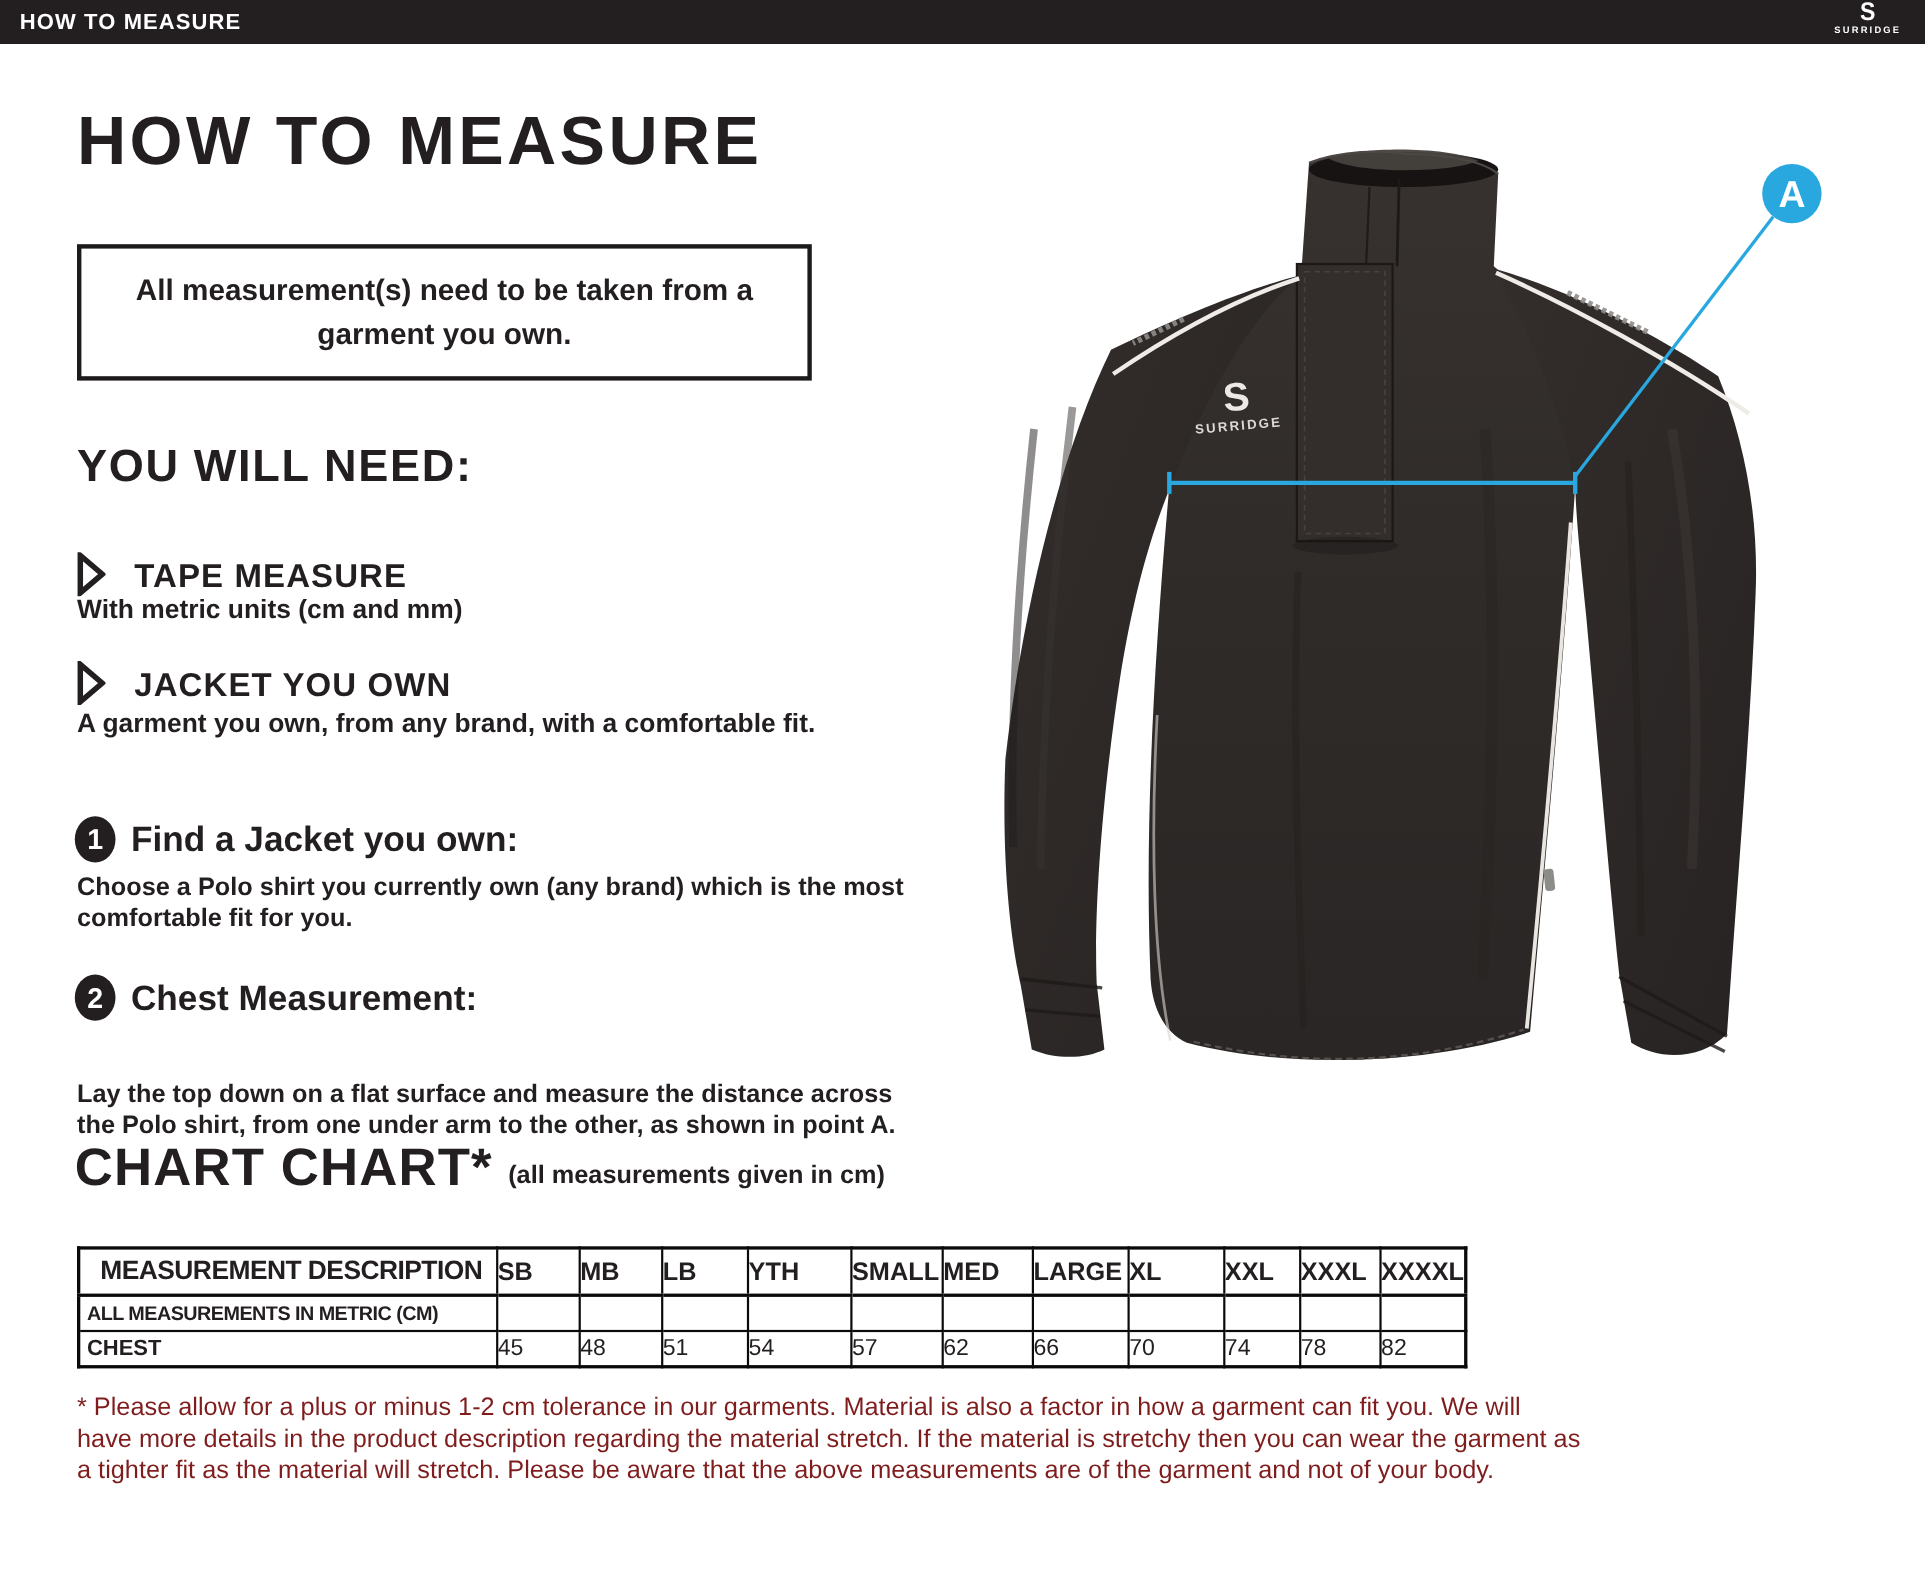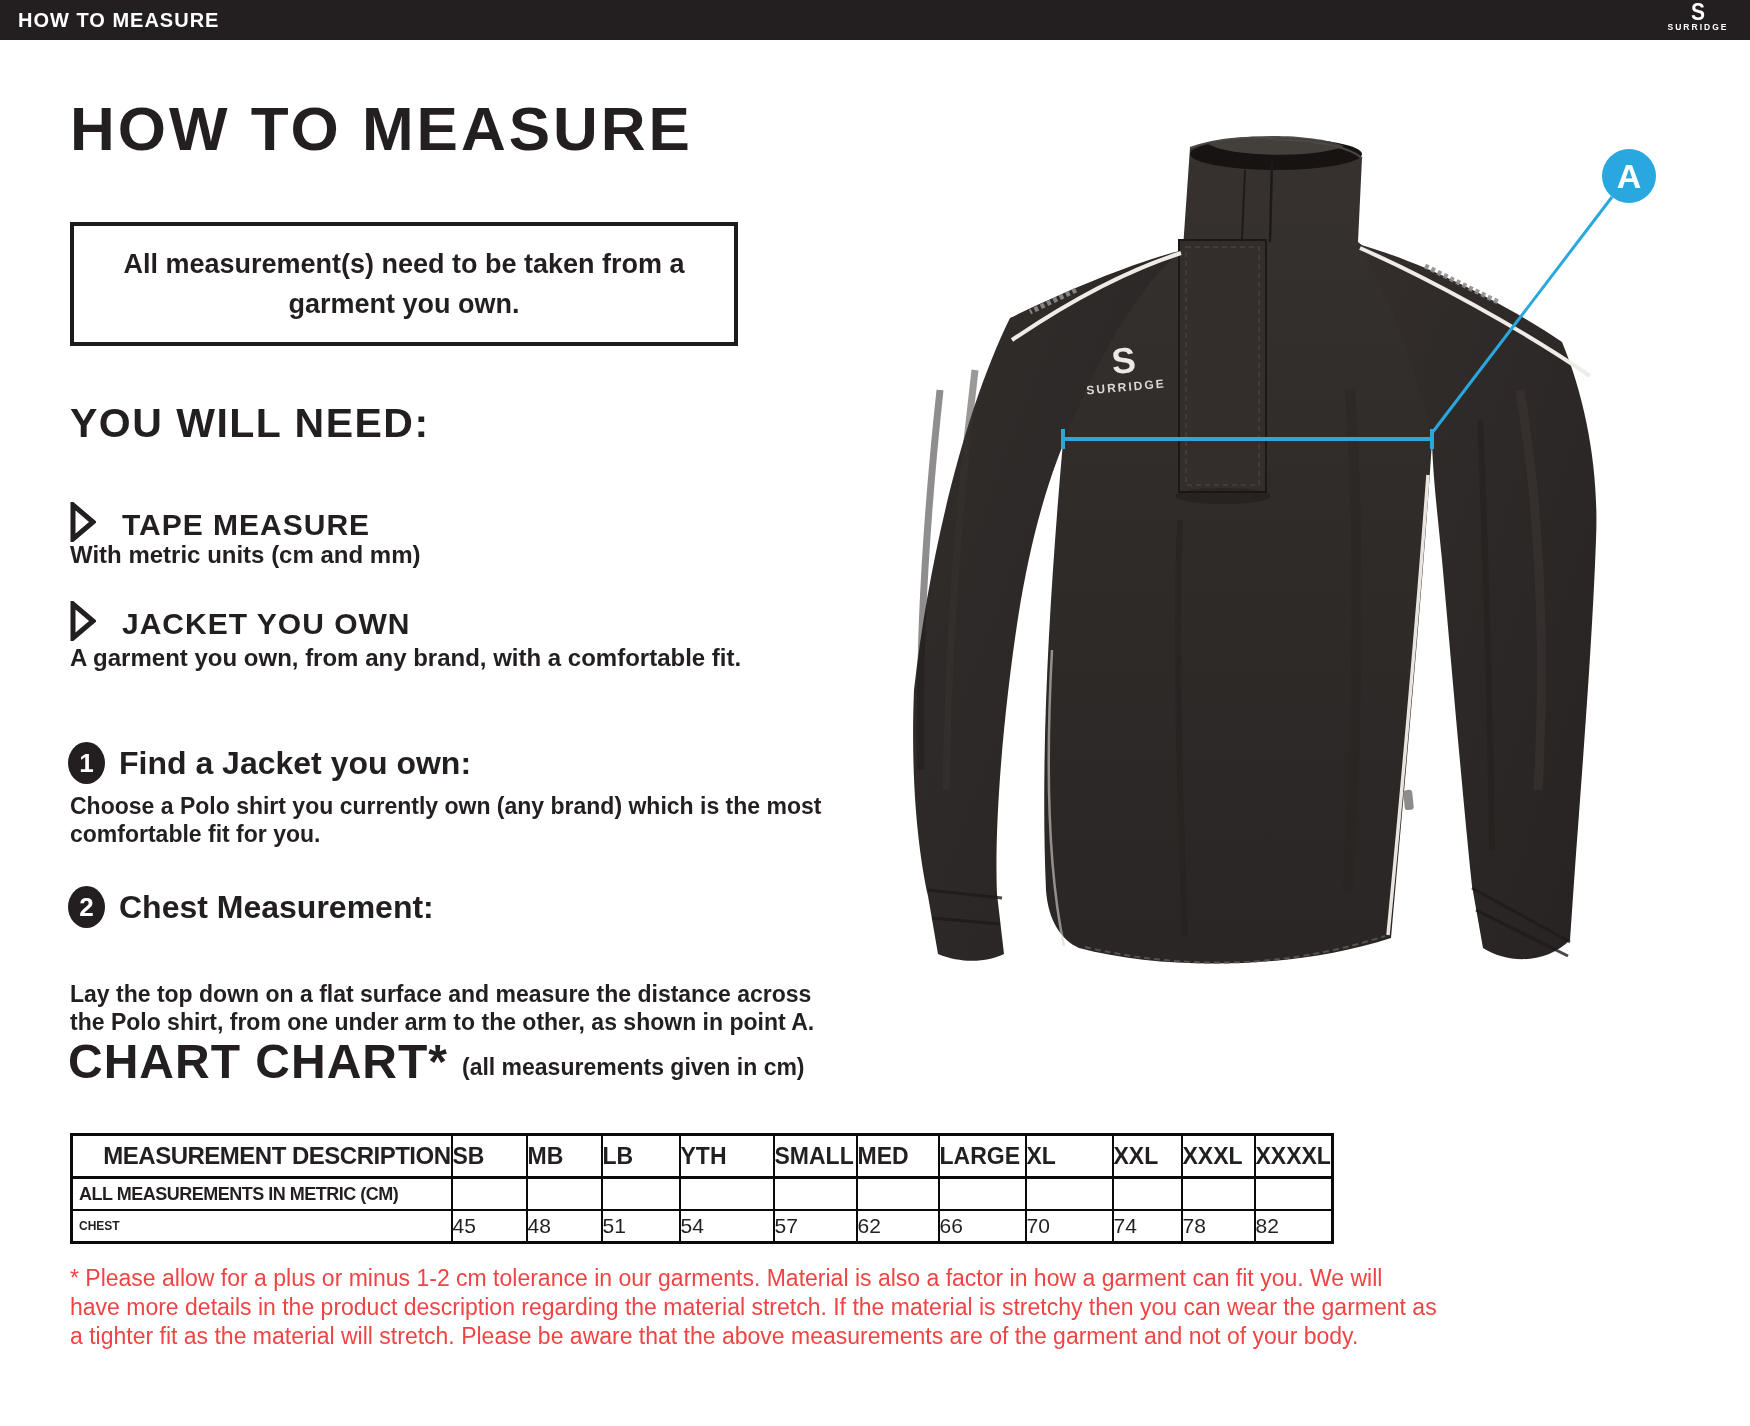--- a/index.html
+++ b/index.html
@@ -31,27 +31,27 @@
   .step-desc{position:absolute;left:70px;font-size:23px;font-weight:bold;line-height:28px;width:820px;}
   .sc-row{position:absolute;left:68px;top:1038px;display:flex;align-items:flex-end;}
   .sc-title{font-size:48px;font-weight:bold;letter-spacing:1px;line-height:1;}
   .sc-sub{font-size:23px;font-weight:bold;margin-left:14px;padding-bottom:5px;}
 
   
   .size-table{position:absolute;left:70px;top:1133px;border-collapse:collapse;table-layout:fixed;}
   .size-table td,.size-table th{border:2px solid #0b0a0a;padding:0;text-align:left;overflow:hidden;}
   .size-table{border:3px solid #0b0a0a;}
   .size-table .hrow th{height:40px;font-size:23px;font-weight:bold;border-bottom:3px solid #0b0a0a;}
-  .size-table .hrow th.desc{font-size:24px;letter-spacing:-0.5px;text-align:right;padding-left:6px;}
+  .size-table .hrow th.desc{font-size:24px;letter-spacing:-0.5px;text-align:center;padding-left:6px;}
   .size-table .mrow td{height:30px;font-size:18px;font-weight:bold;text-align:left;padding-left:6px;letter-spacing:-0.5px;}
   .size-table .vrow td{height:30px;font-size:21px;font-weight:normal;}
-  .size-table .vrow td.desc{font-size:12px;font-weight:bold;text-align:left;padding-left:6px;}
+  .size-table .vrow td.desc{font-size:20px;font-weight:bold;text-align:left;padding-left:6px;}
 
   .footnote{position:absolute;left:70px;top:1264px;width:1368px;font-size:23px;line-height:29px;
-        font-weight:normal;color:#ef4444;}
+        font-weight:normal;color:#7f1d1d;}
 
   .jacket-wrap{position:absolute;left:880px;top:90px;width:810px;height:910px;}
 </style>
 </head>
 <body>
 <div id="stage">
 
   <div class="topbar">
     <div class="bar-title">HOW TO MEASURE</div>
     <div class="bar-logo">

